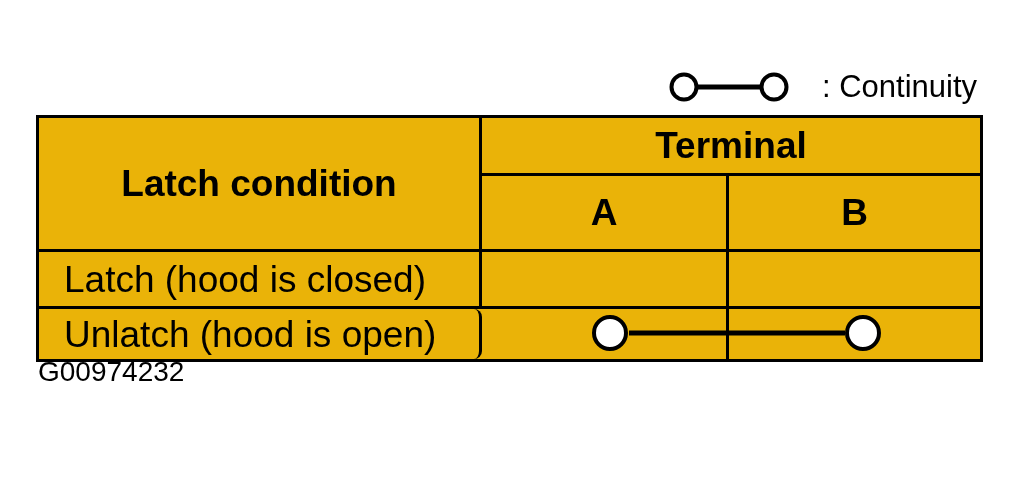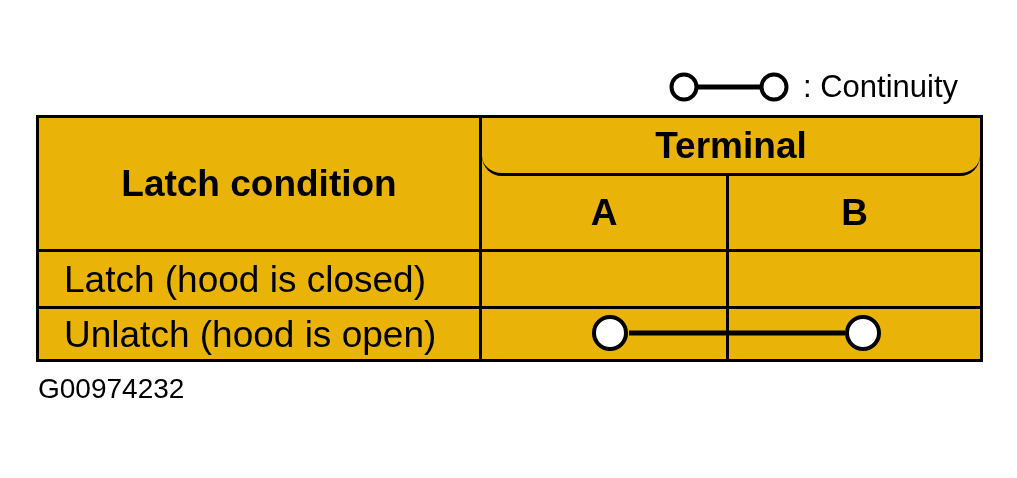--- a/index.html
+++ b/index.html
@@ -16,21 +16,21 @@
     overflow: hidden;
   }
 
   
   .legend {
     position: absolute;
     left: 668px;
     top: 66px;
     display: flex;
     align-items: center;
-    gap: 1px;
+    gap: 20px;
   }
   .legend-label {
     font-size: 31px;
     line-height: 1;
     white-space: nowrap;
     padding-bottom: 2px;
   }
 
   
   .ctable {
@@ -53,34 +53,34 @@
   }
   .cell.hdr { font-weight: bold; }
   .cell.rowlabel {
     justify-content: flex-start;
     padding-left: 25px;
     white-space: nowrap;
   }
   .b-r { border-right: 3px solid #000; }
   .b-b { border-bottom: 3px solid #000; }
   .col1      { grid-column: 1; grid-row: 1 / span 2; }
-  .terminal  { grid-column: 2 / span 2; grid-row: 1; border-radius: 20px; }
+  .terminal  { grid-column: 2 / span 2; grid-row: 1; }
 
   .overlay {
     position: absolute;
     left: 0;
     top: 0;
     pointer-events: none;
   }
 
   
   .figure-id {
     position: absolute;
     left: 38px;
-    top: 375px;
+    top: 358px;
     font-size: 28px;
     line-height: 1;
   }
 </style>
 </head>
 <body>
 
 <div class="page">
 
   <div class="legend">
@@ -98,21 +98,21 @@
 
     <div class="cell hdr terminal b-b">Terminal</div>
 
     <div class="cell hdr b-r b-b" style="grid-column:2; grid-row:2;">A</div>
     <div class="cell hdr b-b" style="grid-column:3; grid-row:2;">B</div>
 
     <div class="cell rowlabel b-r b-b" style="grid-column:1; grid-row:3;">Latch (hood is closed)</div>
     <div class="cell b-r b-b" style="grid-column:2; grid-row:3;"></div>
     <div class="cell b-b" style="grid-column:3; grid-row:3;"></div>
 
-    <div class="cell rowlabel b-r" style="grid-column:1; grid-row:4;">Unlatch (hood is open)</div>
+    <div class="cell rowlabel b-r" style="grid-column:1; grid-row:4;border-radius:8px;">Unlatch (hood is open)</div>
     <div class="cell b-r" style="grid-column:2; grid-row:4;"></div>
     <div class="cell" style="grid-column:3; grid-row:4;"></div>
 
     <svg class="overlay" width="941" height="241" viewBox="0 0 941 241">
       <line x1="590" y1="215" x2="806" y2="215" stroke="#000" stroke-width="5"></line>
       <circle cx="571" cy="215" r="16" fill="#ffffff" stroke="#000" stroke-width="4"></circle>
       <circle cx="824" cy="215" r="16" fill="#ffffff" stroke="#000" stroke-width="4"></circle>
     </svg>
   </div>
 

